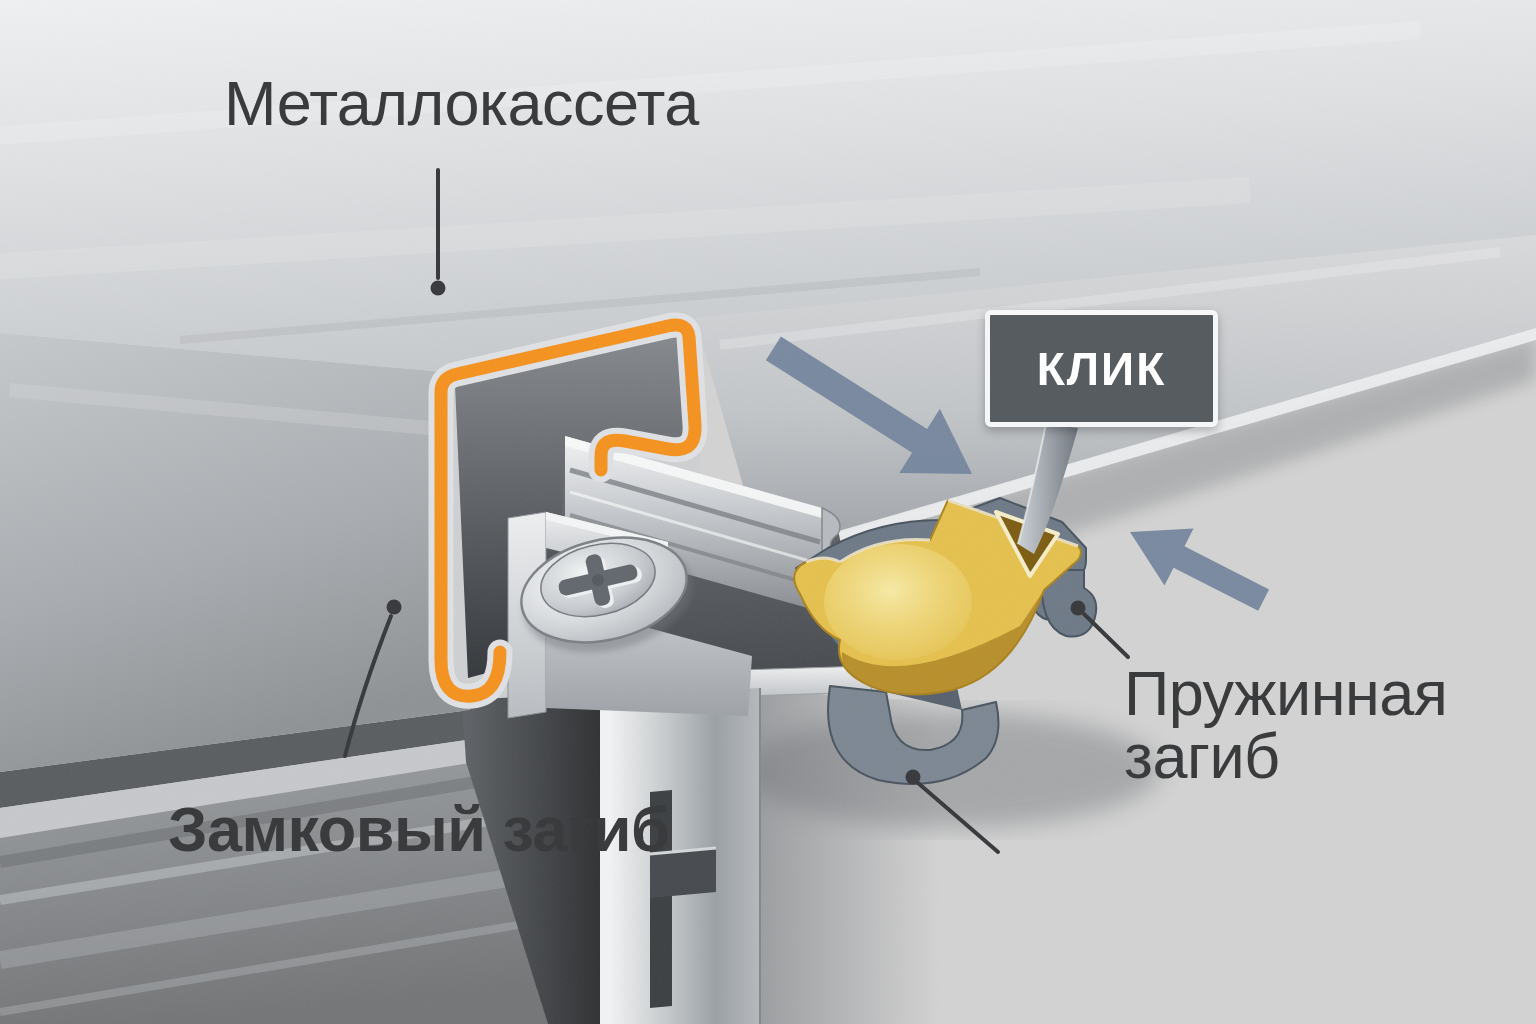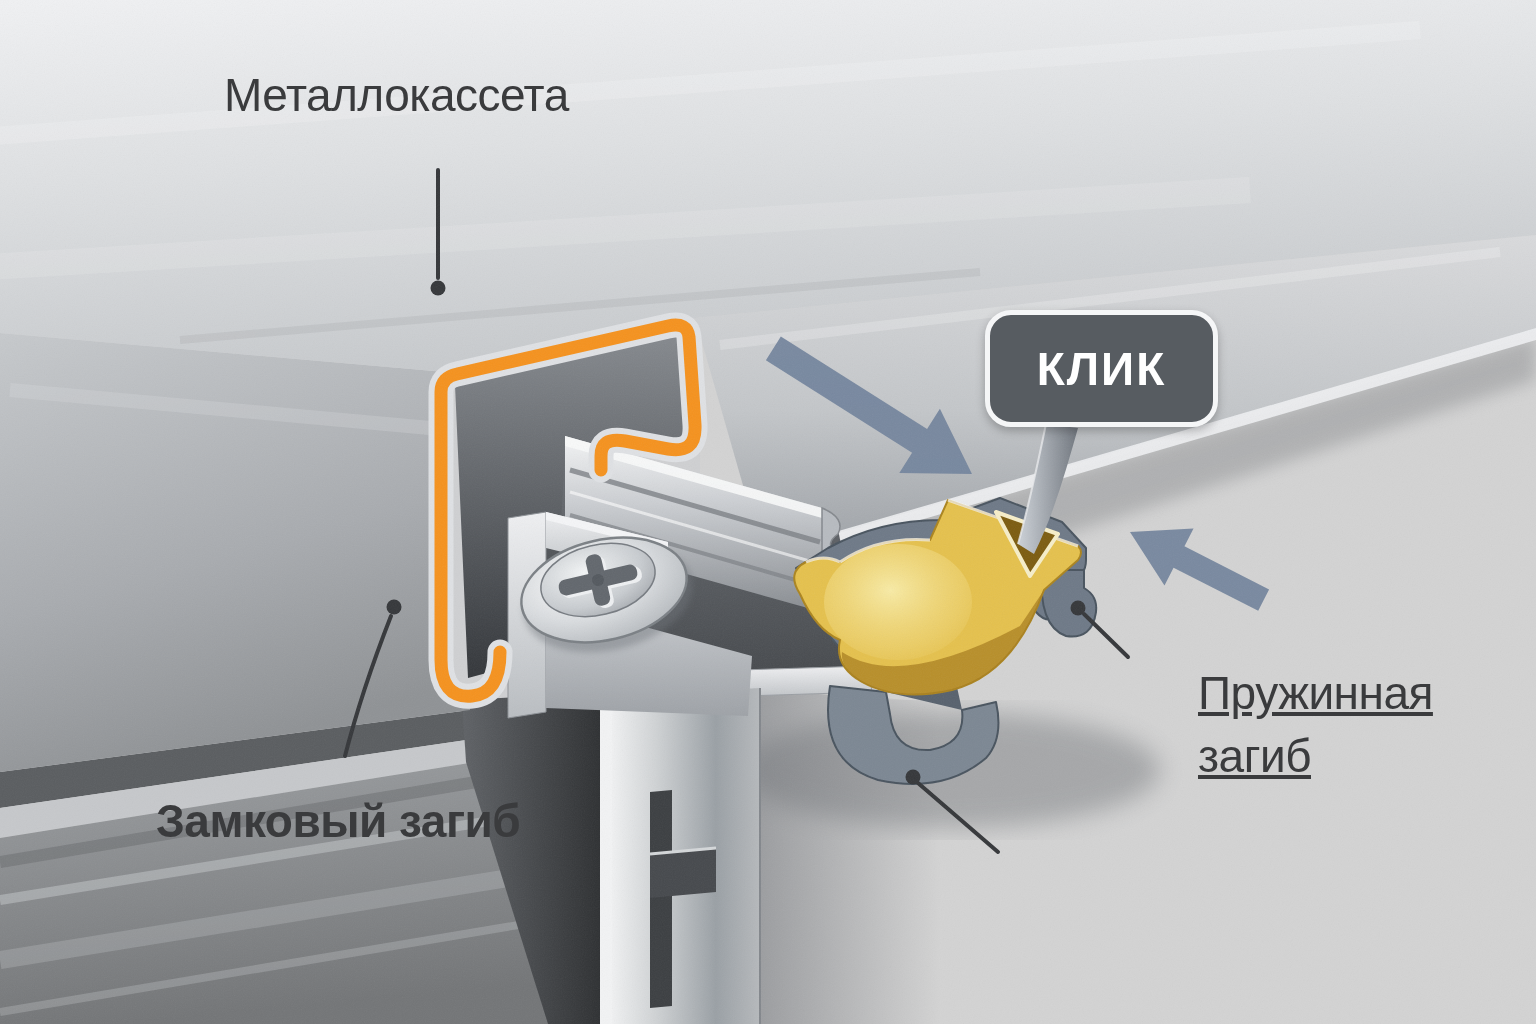--- a/index.html
+++ b/index.html
@@ -16,28 +16,28 @@
   }
   html,body{margin:0;padding:0;background:#9a9a9a;}
   #stage{
     position:relative;width:1536px;height:1024px;overflow:hidden;
     font-family:"Liberation Sans", sans-serif;
     background:var(--background-wall);
   }
   #scene{position:absolute;left:0;top:0;width:1536px;height:1024px;}
   .diagram-label{
     position:absolute;color:var(--label-text);
-    font-size:46px;line-height:1.0;letter-spacing:-0.5px;white-space:nowrap;z-index:3;
+    font-size:63px;line-height:1.0;letter-spacing:-0.5px;white-space:nowrap;z-index:3;
   }
   .diagram-label.bold{font-weight:700;}
   .two-line{line-height:63px;}
   #callout-bubble{
     position:absolute;left:985px;top:310px;width:233px;height:117px;
     box-sizing:border-box;background:var(--callout-bg);
-    border:5px solid var(--callout-border);border-radius:26px;
+    border:5px solid var(--callout-border);border-radius:6px;
     display:flex;align-items:center;justify-content:center;
     box-shadow:0 4px 10px rgba(0,0,0,0.25);z-index:3;
   }
   #callout-bubble .callout-text{
     color:var(--callout-text);font-weight:700;font-size:46px;letter-spacing:2px;
   }
   .orange-core{stroke:var(--highlight-orange);}
   .arrow-shape{fill:var(--arrow-blue-gray);}
   .yellow-base{fill:var(--clip-yellow);}
   .guide-base{fill:var(--guide-gray-blue);}
@@ -272,22 +272,22 @@
     <circle class="leader-dot" cx="1078" cy="608" r="7.5"></circle>
     <path class="leader" d="M1084,614 L1128,657" stroke-width="4"></path>
     <circle class="leader-dot" cx="913" cy="777" r="7.5"></circle>
     <path class="leader" d="M918,783 L998,852" stroke-width="4"></path>
   </g>
 
   <rect x="0" y="0" width="1536" height="1024" fill="#8a8a8a" filter="url(#grain)" opacity="0.07"></rect>
 </svg>
 
   <div class="diagram-label" style="left:224px;top:72px;">Металлокассета</div>
-  <div class="diagram-label bold" style="left:156px;top:798px;text-align:right;">Замковый загиб</div>
-  <div class="diagram-label two-line" style="left:1198px;top:662px;text-decoration:underline;">
+  <div class="diagram-label bold" style="left:168px;top:798px;text-align:right;">Замковый загиб</div>
+  <div class="diagram-label two-line" style="left:1124px;top:662px;">
     <div>Пружинная</div>
     <div>загиб</div>
   </div>
 
   <div id="callout-bubble">
     <span class="callout-text">КЛИК</span>
   </div>
 
 </div>
 

